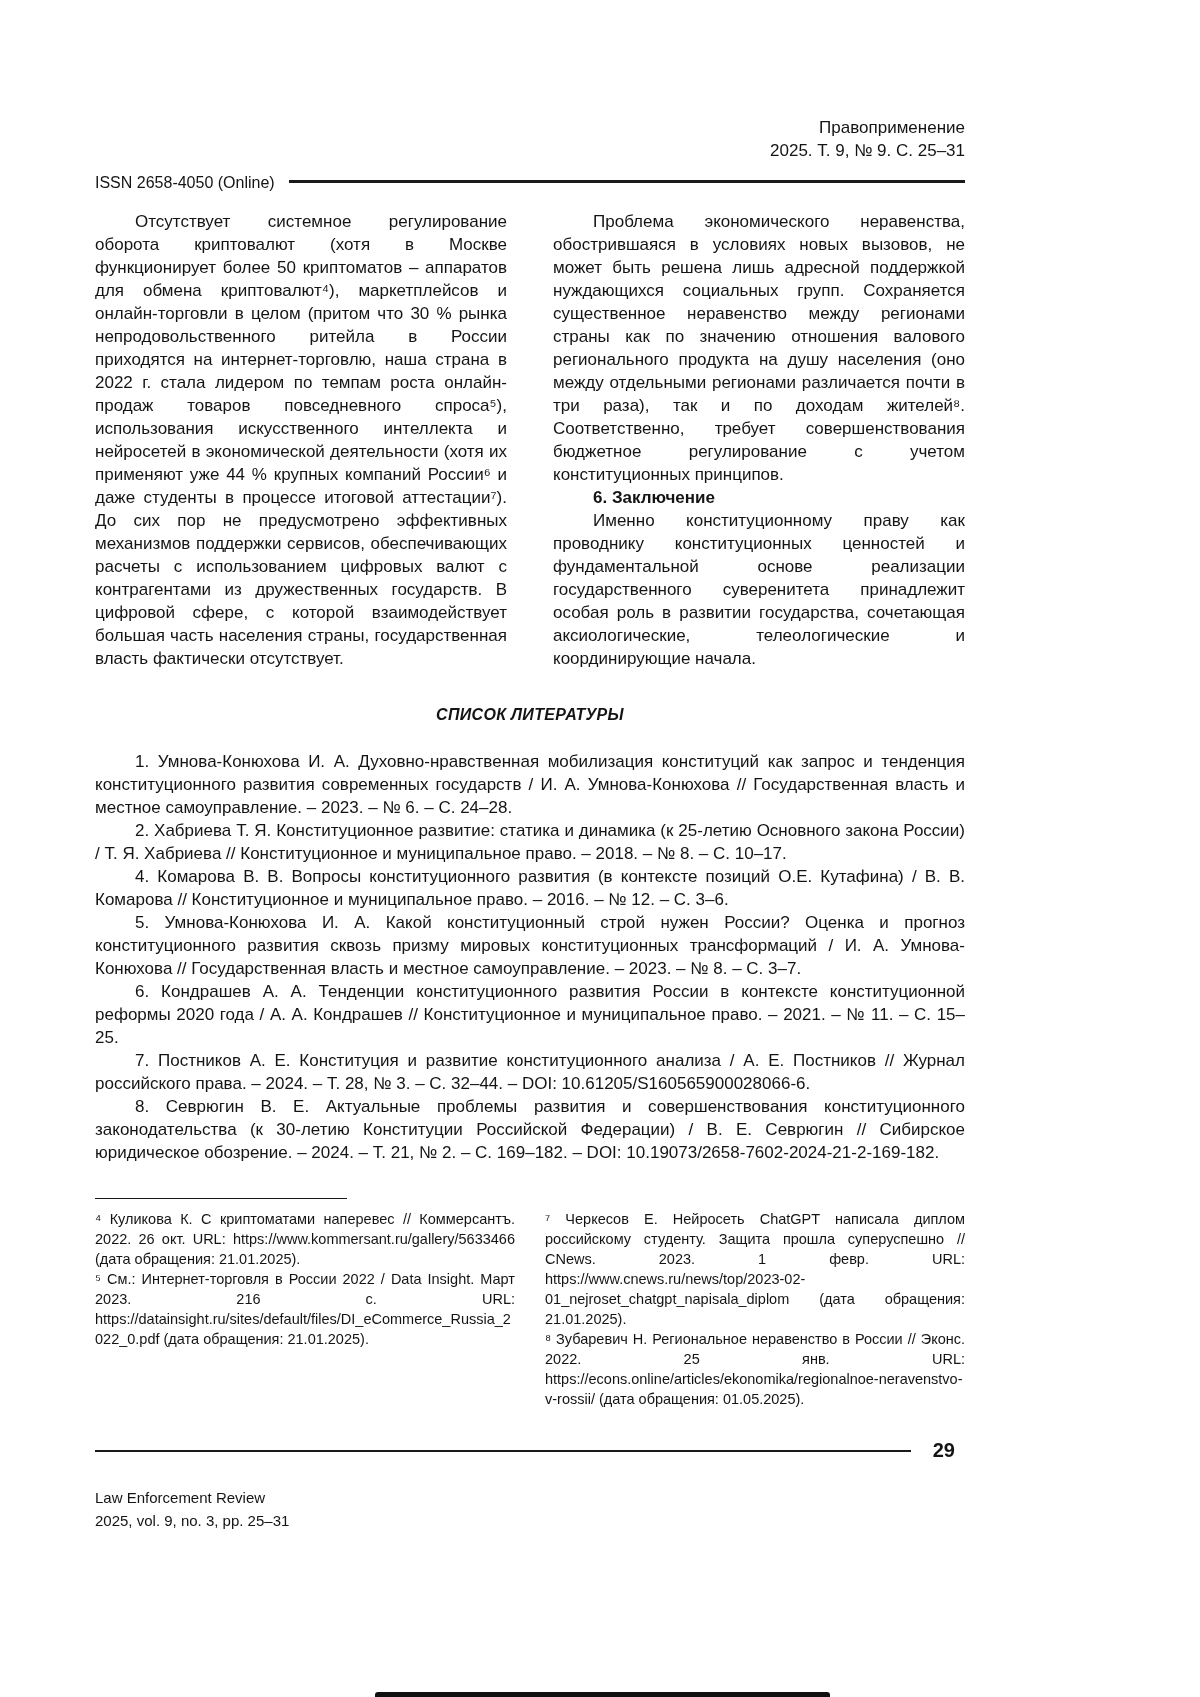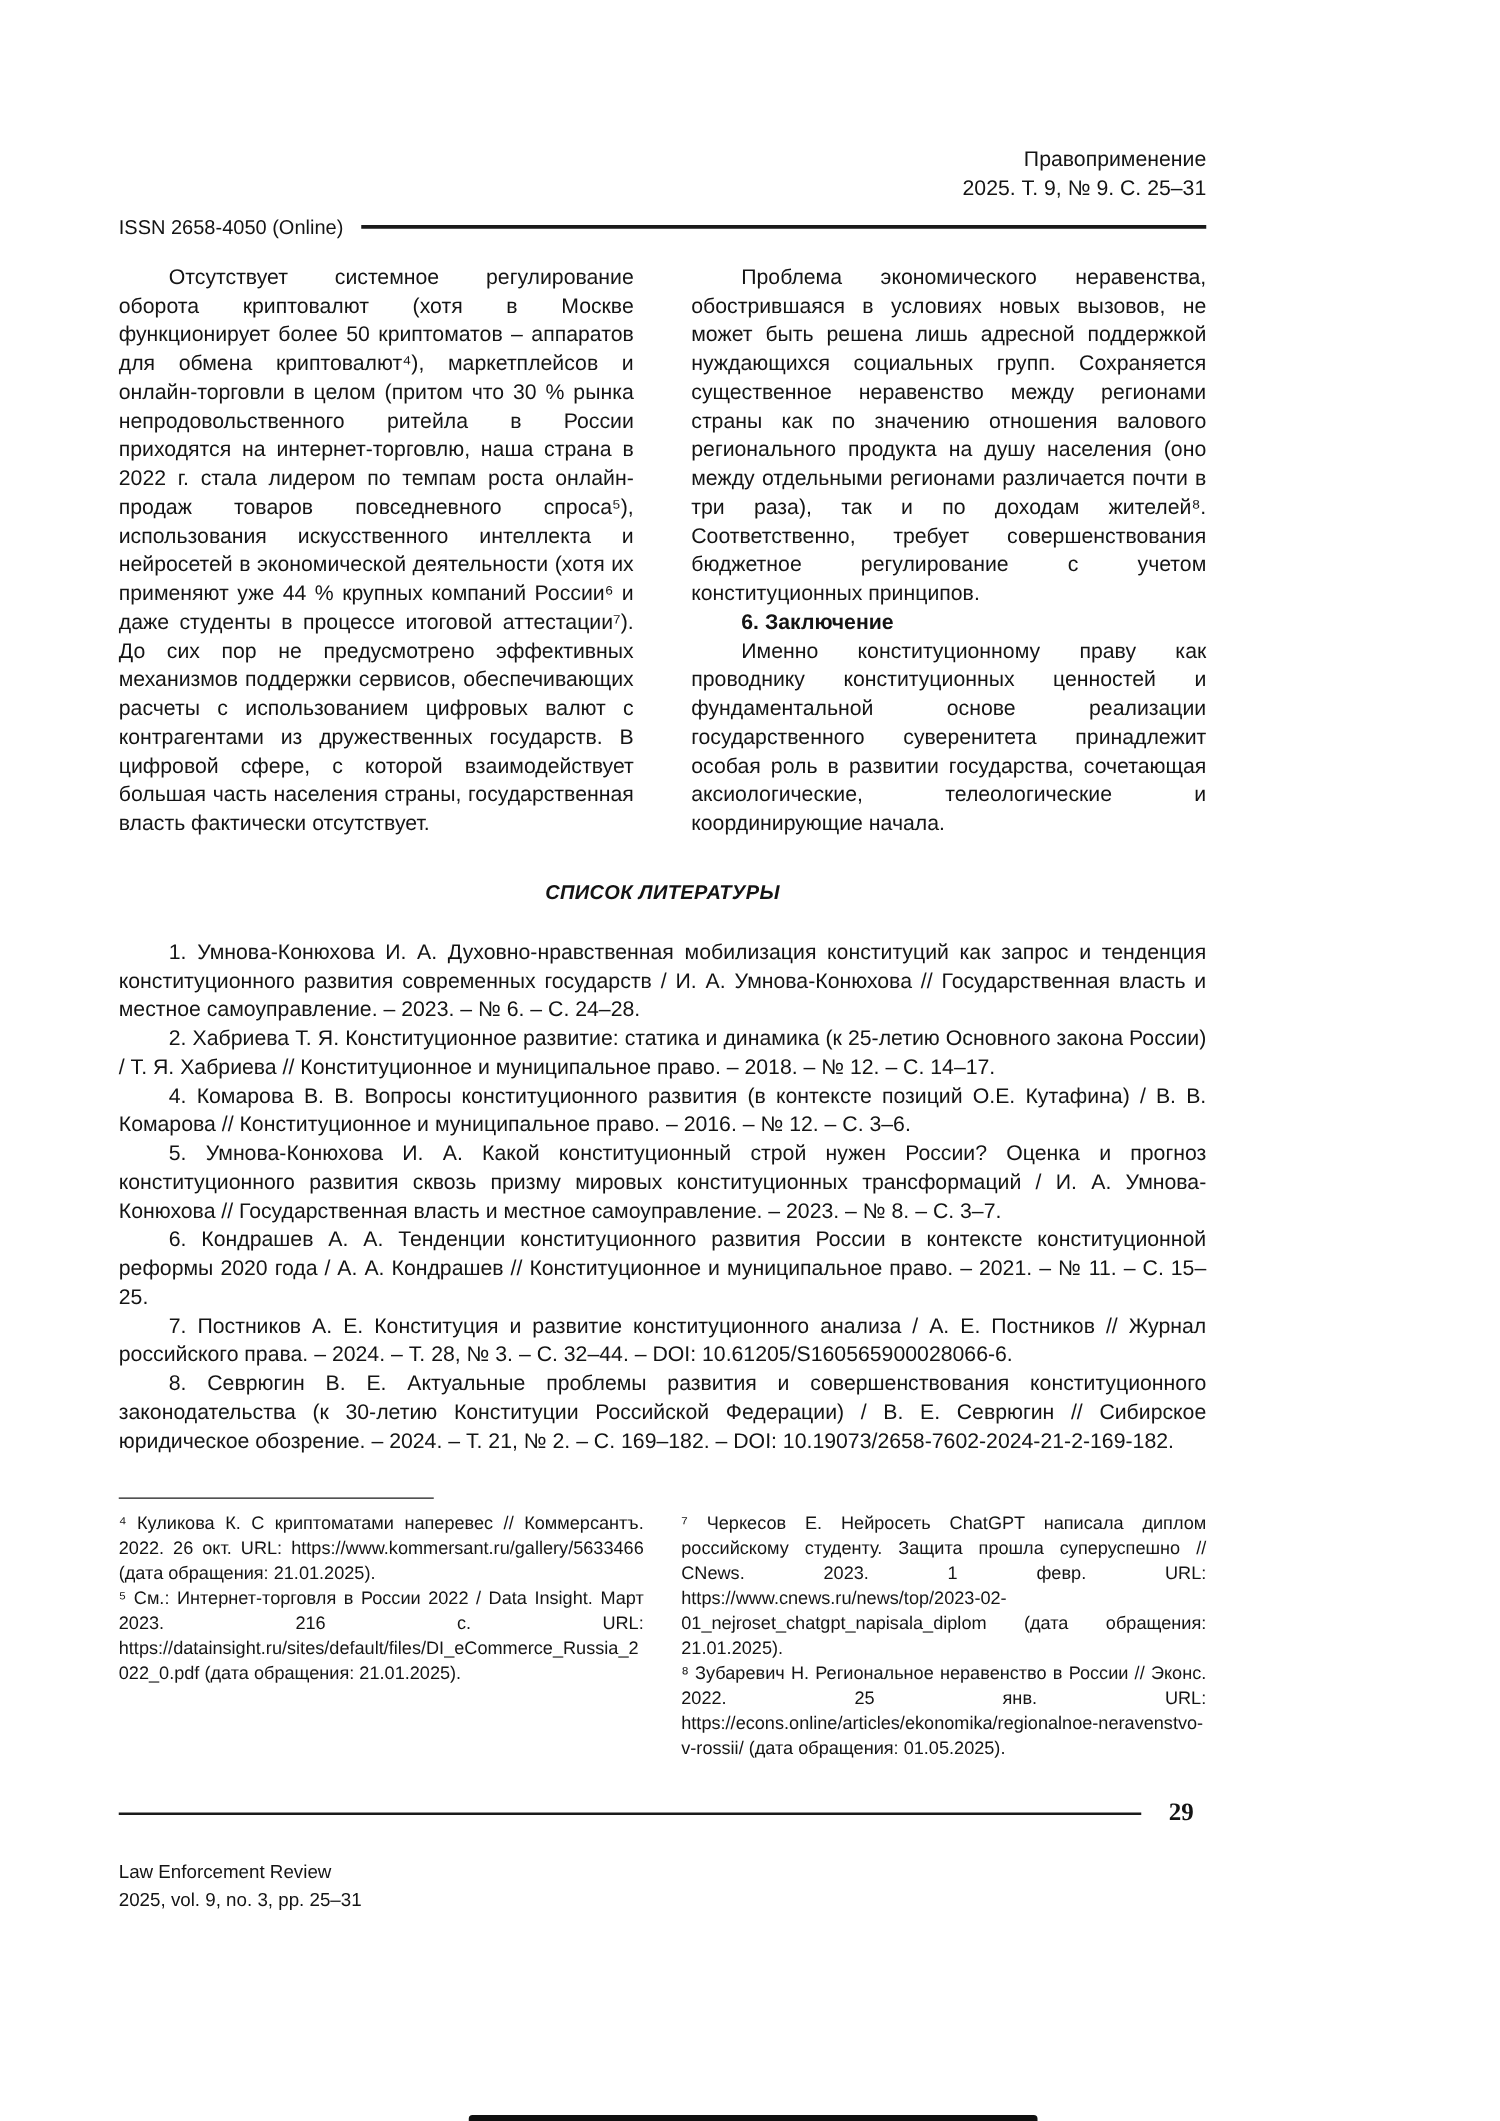--- a/index.html
+++ b/index.html
@@ -98,21 +98,20 @@
   .footer-rule {
     flex: 1;
     height: 0;
     border-top: 2px solid #1a1a1a;
   }
   .page-number {
     font-weight: bold;
     font-size: 20px;
     margin-left: 22px;
     margin-right: 10px;
-    font-family: Liberation Serif, serif;
   }
   .footer-journal {
     margin-top: 24px;
     font-size: 15px;
     line-height: 23px;
   }
   .scan-artifact {
     position: absolute;
     left: 375px;
     bottom: 0;
@@ -145,21 +144,21 @@
       <p>Проблема экономического неравенства, обострившаяся в условиях новых вызовов, не может быть решена лишь адресной поддержкой нуждающихся социальных групп. Сохраняется существенное неравенство между регионами страны как по значению отношения валового регионального продукта на душу населения (оно между отдельными регионами различается почти в три раза), так и по доходам жителей⁸. Соответственно, требует совершенствования бюджетное регулирование с учетом конституционных принципов.</p>
       <p class="heading-conclusion">6. Заключение</p>
       <p>Именно конституционному праву как проводнику конституционных ценностей и фундаментальной основе реализации государственного суверенитета принадлежит особая роль в развитии государства, сочетающая аксиологические, телеологические и координирующие начала.</p>
     </div>
   </div>
 
   <div class="lit-heading">СПИСОК ЛИТЕРАТУРЫ</div>
 
   <div class="references">
     <p>1. Умнова-Конюхова И. А. Духовно-нравственная мобилизация конституций как запрос и тенденция конституционного развития современных государств / И. А. Умнова-Конюхова // Государственная власть и местное самоуправление. – 2023. – № 6. – С. 24–28.</p>
-    <p>2. Хабриева Т. Я. Конституционное развитие: статика и динамика (к 25-летию Основного закона России) / Т. Я. Хабриева // Конституционное и муниципальное право. – 2018. – № 12. – С. 14–17.</p>
+    <p>2. Хабриева Т. Я. Конституционное развитие: статика и динамика (к 25-летию Основного закона России) / Т. Я. Хабриева // Конституционное и муниципальное право. – 2018. – № 8. – С. 10–17.</p>
     <p>4. Комарова В. В. Вопросы конституционного развития (в контексте позиций О.Е. Кутафина) / В. В. Комарова // Конституционное и муниципальное право. – 2016. – № 12. – С. 3–6.</p>
     <p>5. Умнова-Конюхова И. А. Какой конституционный строй нужен России? Оценка и прогноз конституционного развития сквозь призму мировых конституционных трансформаций / И. А. Умнова-Конюхова // Государственная власть и местное самоуправление. – 2023. – № 8. – С. 3–7.</p>
     <p>6. Кондрашев А. А. Тенденции конституционного развития России в контексте конституционной реформы 2020 года / А. А. Кондрашев // Конституционное и муниципальное право. – 2021. – № 11. – С. 15–25.</p>
     <p>7. Постников А. Е. Конституция и развитие конституционного анализа / А. Е. Постников // Журнал российского права. – 2024. – Т. 28, № 3. – С. 32–44. – DOI: 10.61205/S160565900028066-6.</p>
     <p>8. Севрюгин В. Е. Актуальные проблемы развития и совершенствования конституционного законодательства (к 30-летию Конституции Российской Федерации) / В. Е. Севрюгин // Сибирское юридическое обозрение. – 2024. – Т. 21, № 2. – С. 169–182. – DOI: 10.19073/2658-7602-2024-21-2-169-182.</p>
   </div>
 
   <div class="footnote-sep"></div>
 
   <div class="footnotes">

